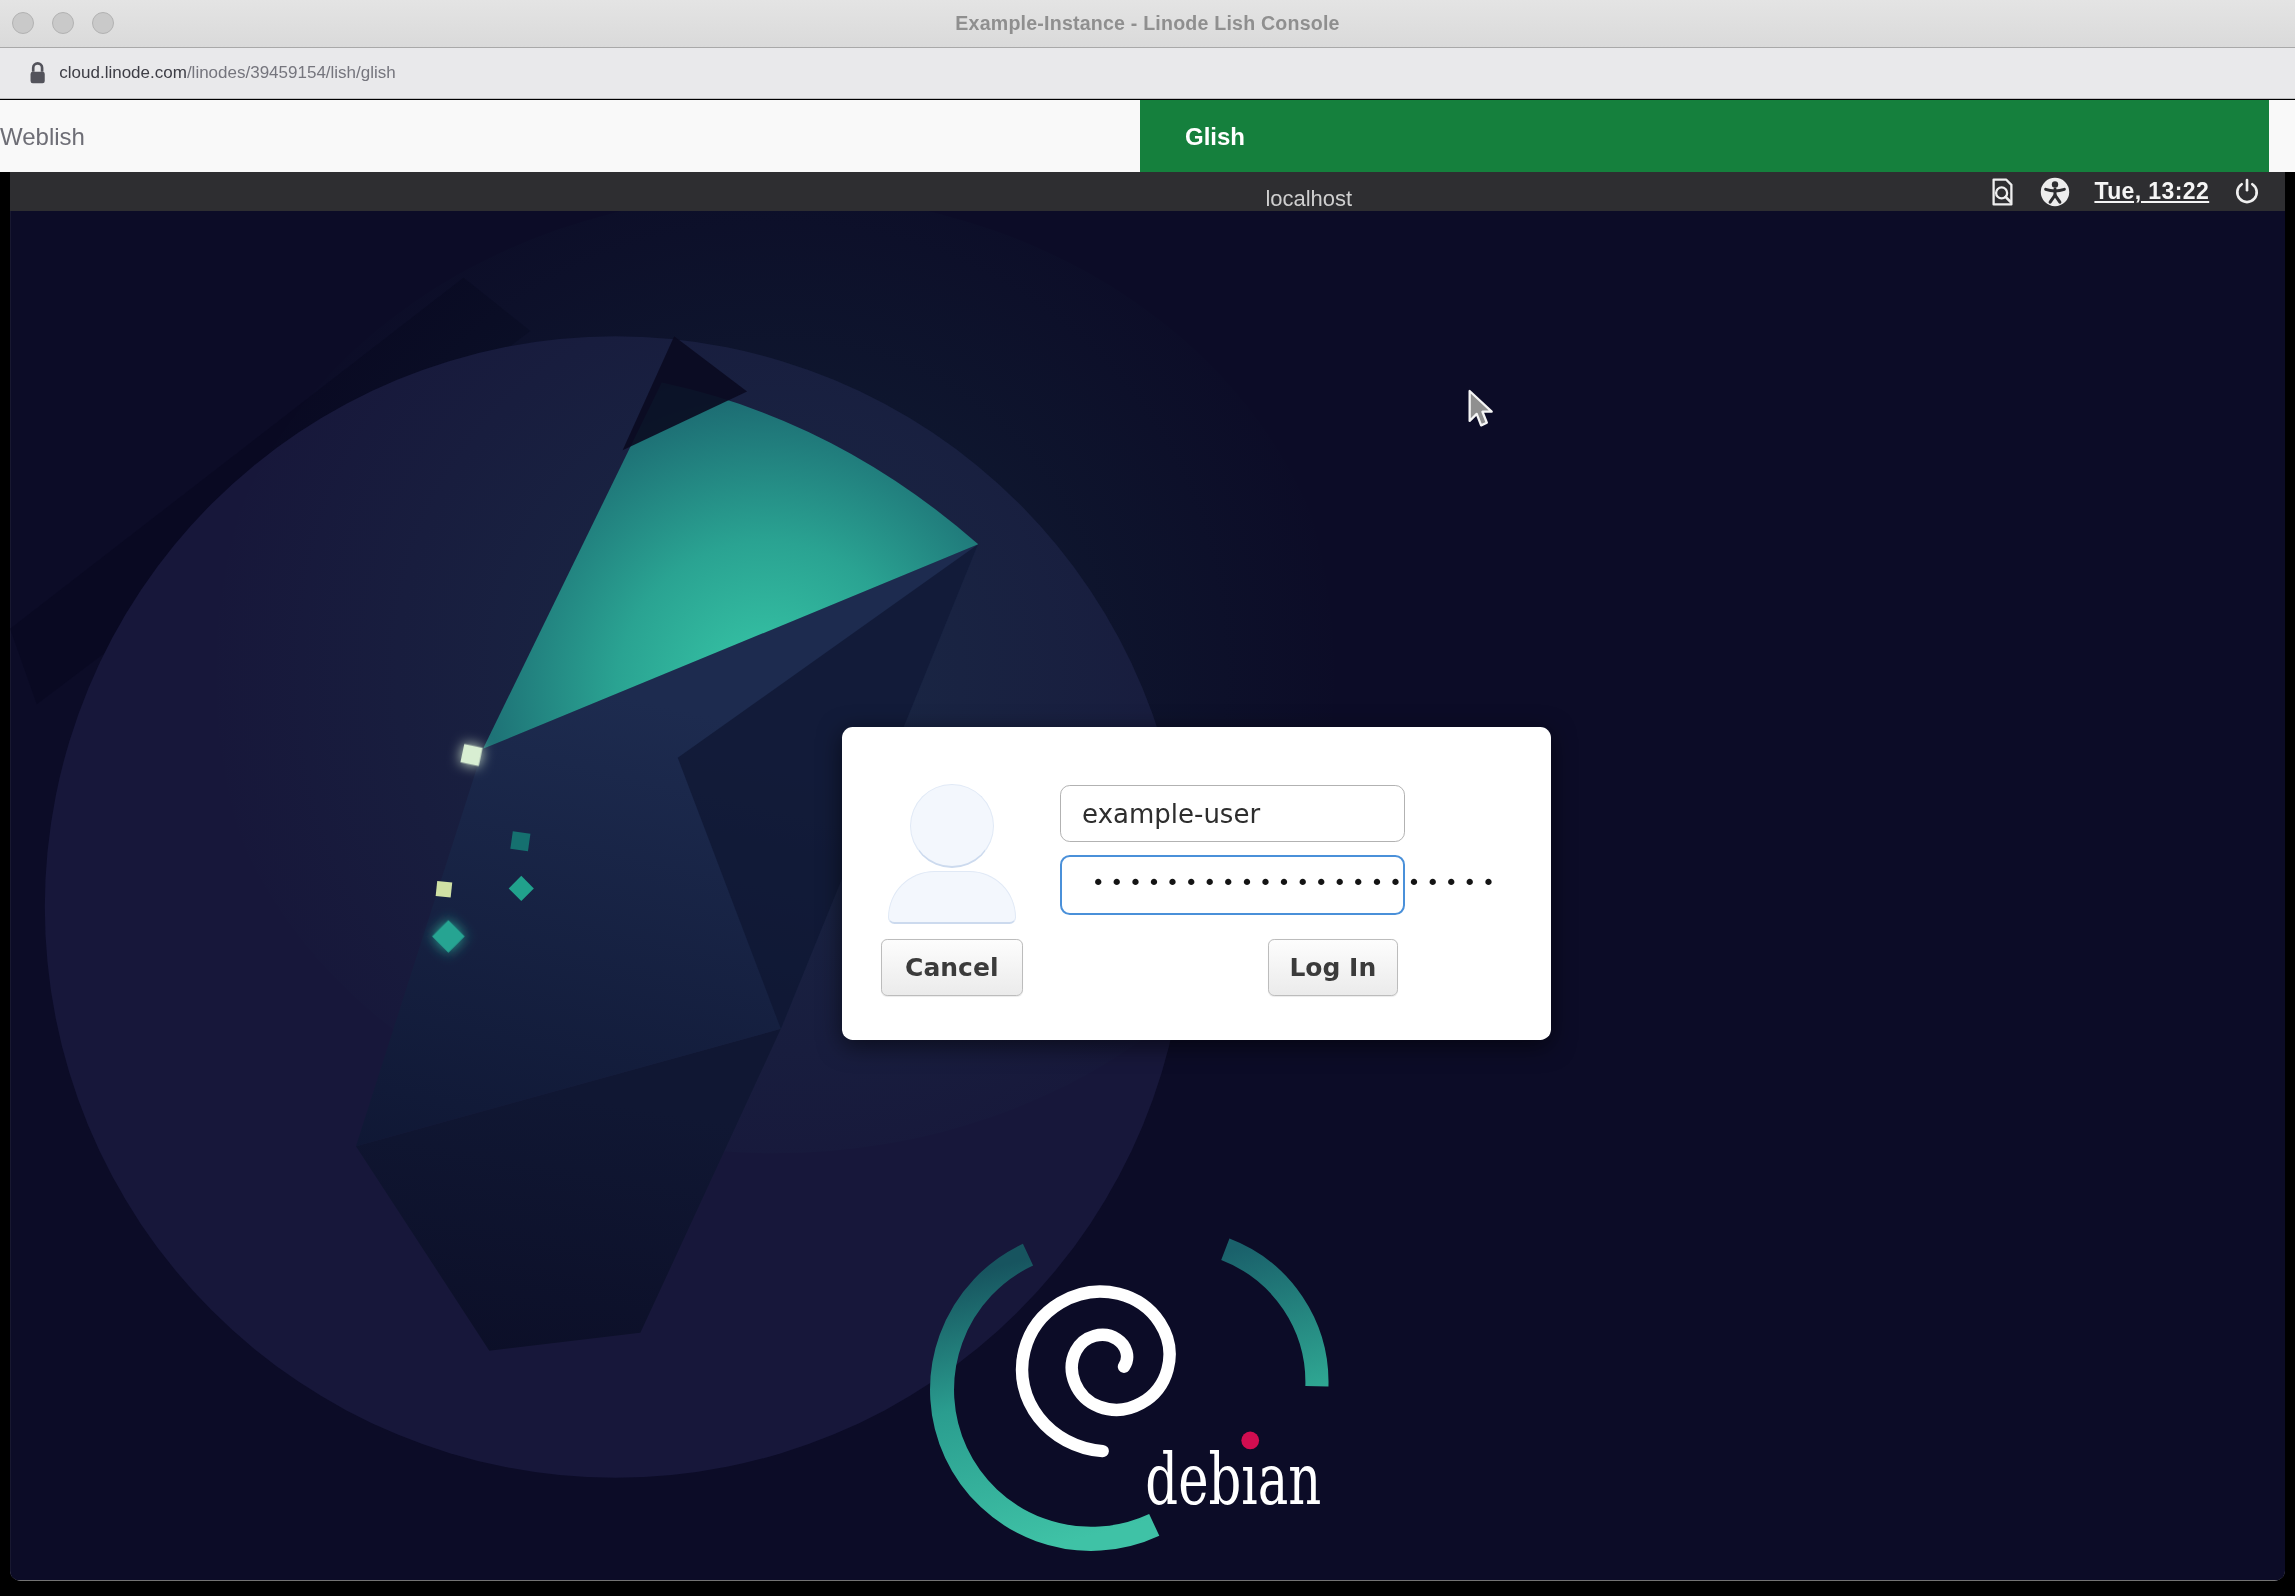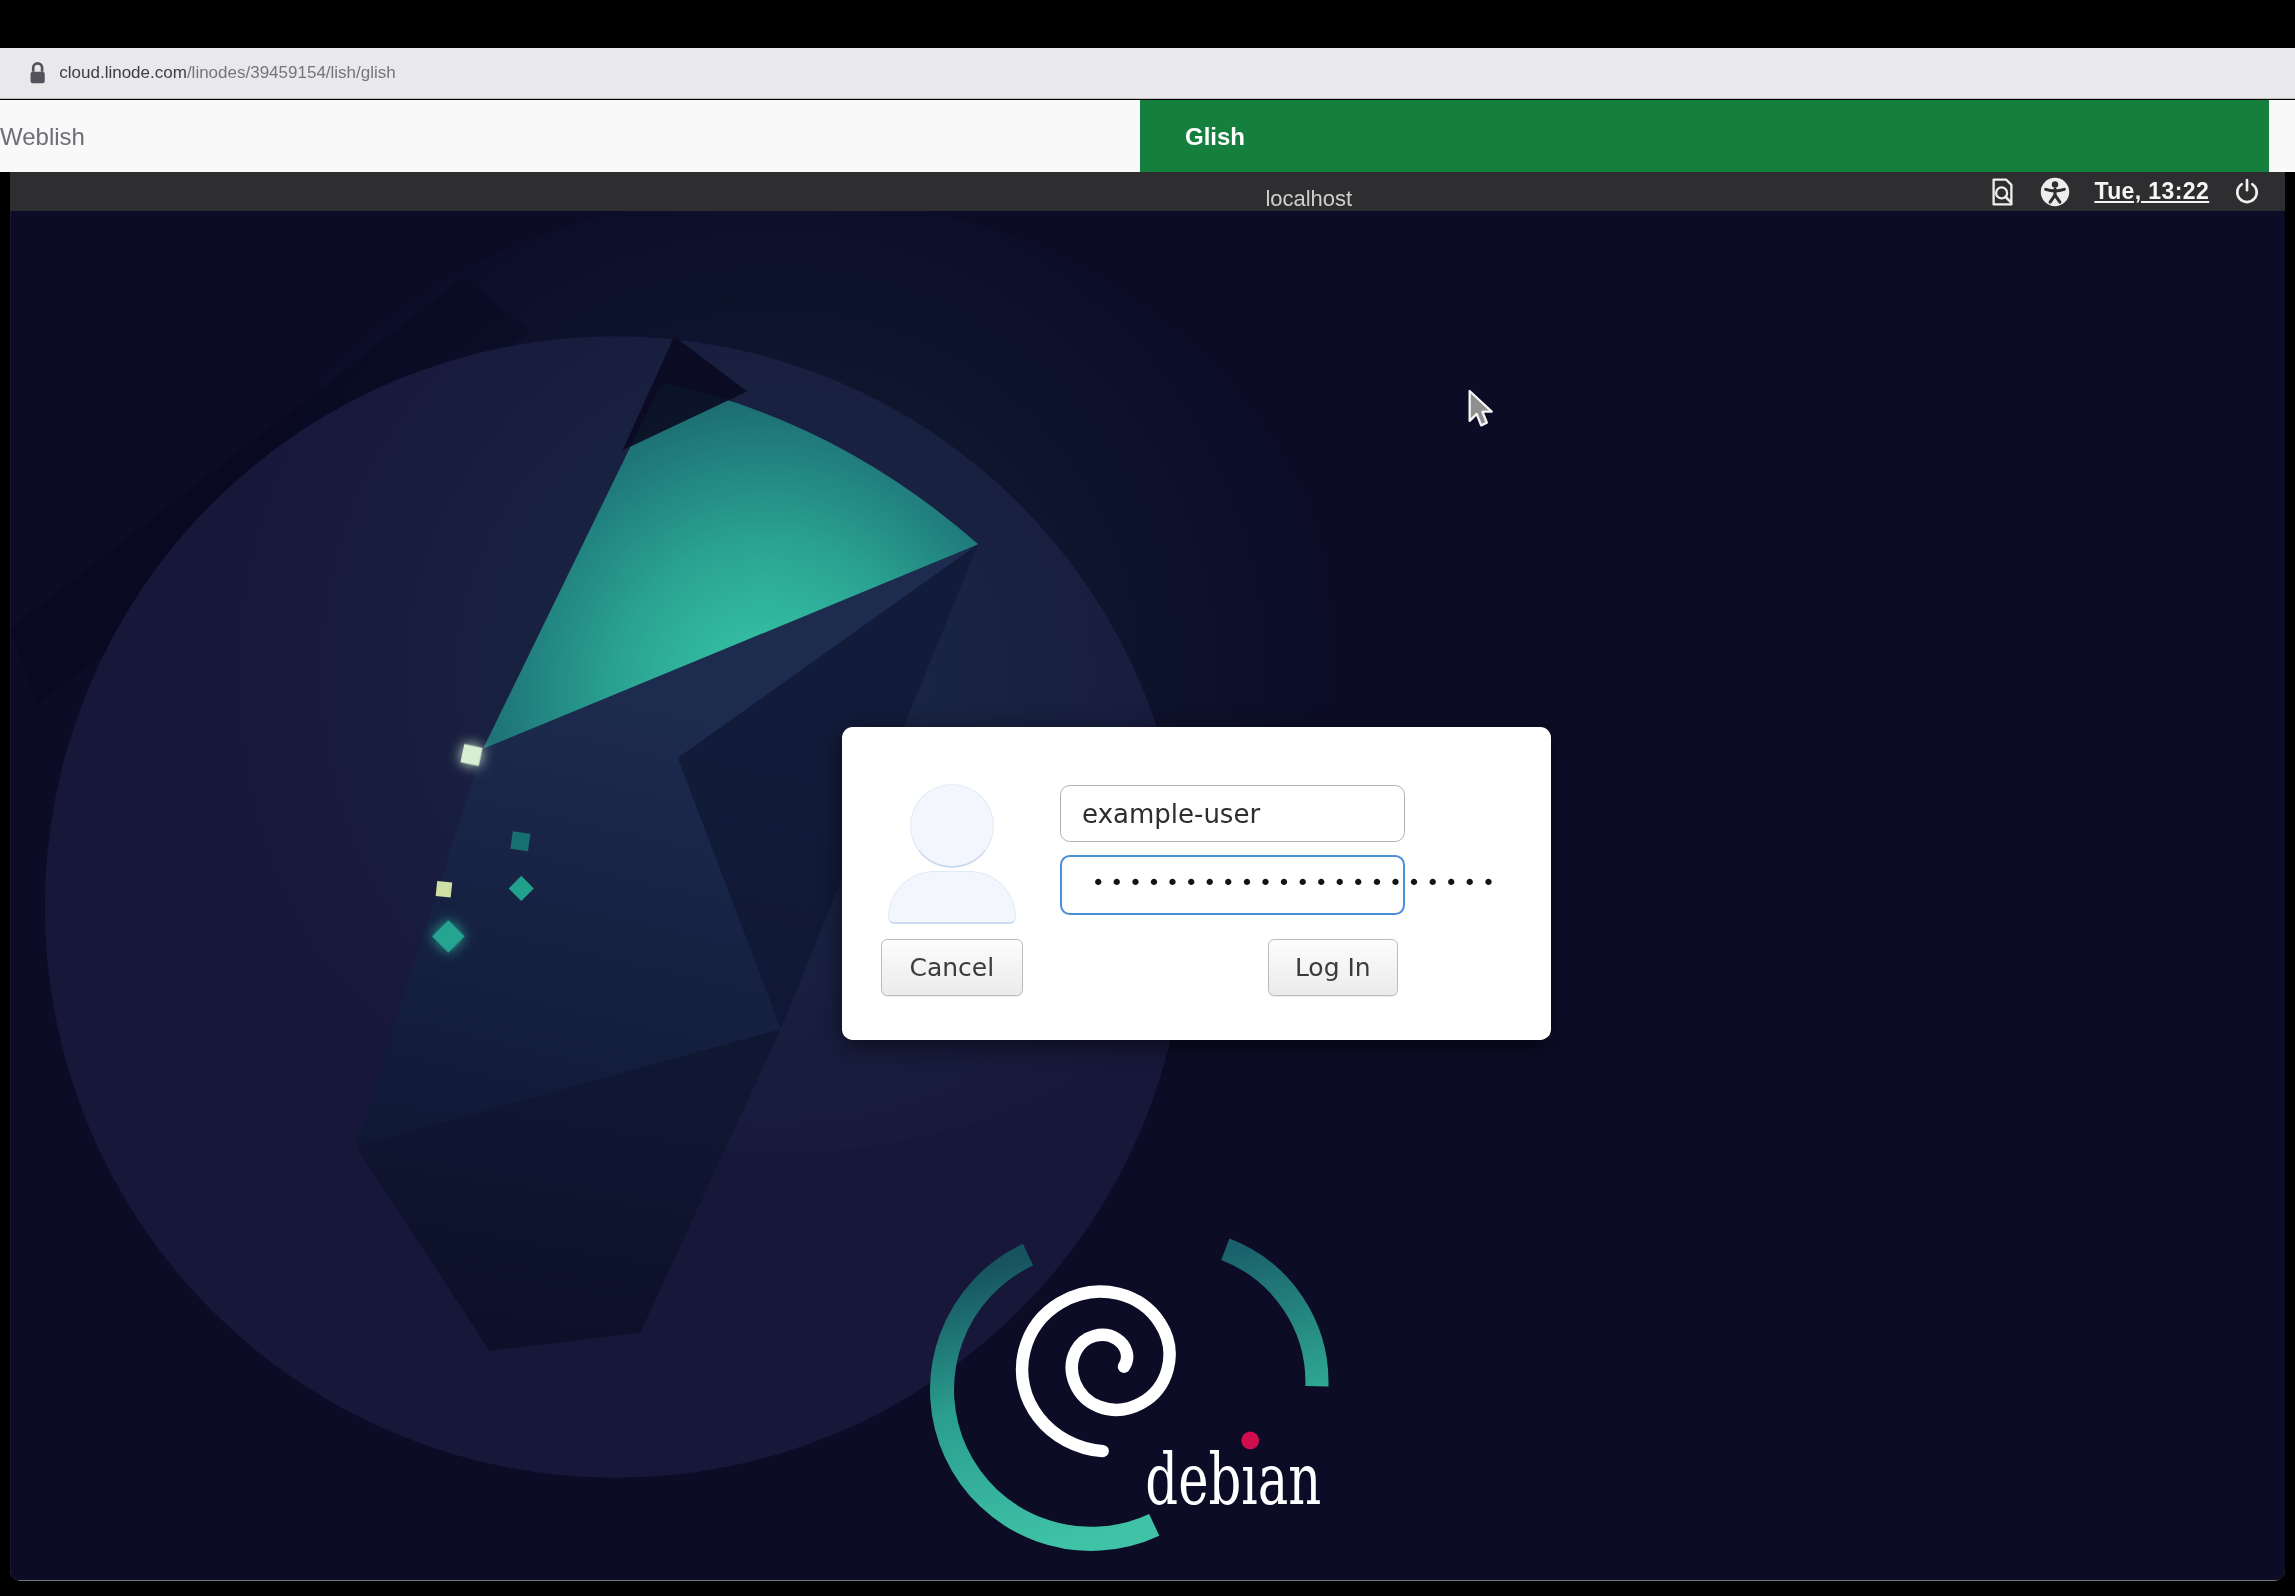--- a/index.html
+++ b/index.html
@@ -41,29 +41,37 @@
   
   .dialog{position:absolute;left:832px;top:555px;width:709px;height:313px;background:#ffffff;border-radius:10.7px;box-shadow:0 5.3px 23px rgba(0,0,0,.55);font-family:"DejaVu Sans",sans-serif;}
   .avatar{position:absolute;left:0;top:0;}
   .avatar .head{position:absolute;left:68px;top:57px;width:84px;height:84px;border-radius:50%;background:#f3f7fd;border:0.9px solid #e0e9f6;border-bottom:2.7px solid #ccdaee;box-sizing:border-box;}
   .avatar .bodyshape{position:absolute;left:46px;top:144px;width:128px;height:53px;border-radius:64px 64px 9px 9px;background:#f3f7fd;border:0.9px solid #e0e9f6;border-bottom:2.7px solid #ccdaee;box-sizing:border-box;}
   .field{position:absolute;left:218px;width:345px;background:#fff;box-sizing:border-box;display:flex;align-items:center;}
   .field-user{top:58px;height:57px;border:1.8px solid #b2b2b2;border-radius:9.8px;padding-left:21.3px;font-size:26px;color:#2e2e2e;}
   .field-pass{top:128px;height:60px;border:2.7px solid #4a90d9;border-radius:9.8px;padding-left:30px;}
   .pw-mask{font-size:22px;letter-spacing:5.6px;color:#141414;line-height:1;transform:translateY(-1.8px);}
   .caret{display:inline-block;width:2.7px;height:30px;background:#1c1c1c;margin-left:2.7px;}
-  .gbtn{position:absolute;top:212px;height:55px;border:0.9px solid #bcbcbc;border-radius:6.2px;background:linear-gradient(#fdfdfd,#ebebeb);display:flex;align-items:center;justify-content:center;font-size:25px;color:#3b3b3b;box-shadow:0 0.9px 0.9px rgba(0,0,0,.08);}
+  .gbtn{position:absolute;top:212px;height:55px;border:0.9px solid #bcbcbc;border-radius:6.2px;background:linear-gradient(#fdfdfd,#ebebeb);display:flex;align-items:center;justify-content:center;font-size:25px;color:#3b3b3b;box-shadow:0 0.9px 0.9px rgba(0,0,0,.08);font-weight:bold;}
   .btn-cancel{left:39px;width:140px;}
   .btn-login{left:426px;width:128px;}
 </style>
 </head>
 <body>
 
 <div class="stage">
 
+  <div class="titlebar">
+    <div class="traffic">
+      <div class="tl"></div>
+      <div class="tl"></div>
+      <div class="tl"></div>
+    </div>
+    <div class="win-title">Example-Instance - Linode Lish Console</div>
+  </div>
 
   <div class="urlbar">
     <span class="lock">
       <svg width="21.3" height="27" viewBox="0 0 24 30">
         <path d="M7 13 V8.5 a5 5 0 0 1 10 0 V13" fill="none" stroke="#53535b" stroke-width="3"></path>
         <rect x="4" y="13" width="16" height="13" rx="2.5" fill="#53535b"></rect>
       </svg>
     </span>
     <span class="url"><span class="host">cloud.linode.com</span><span class="path">/linodes/39459154/lish/glish</span></span>
   </div>

